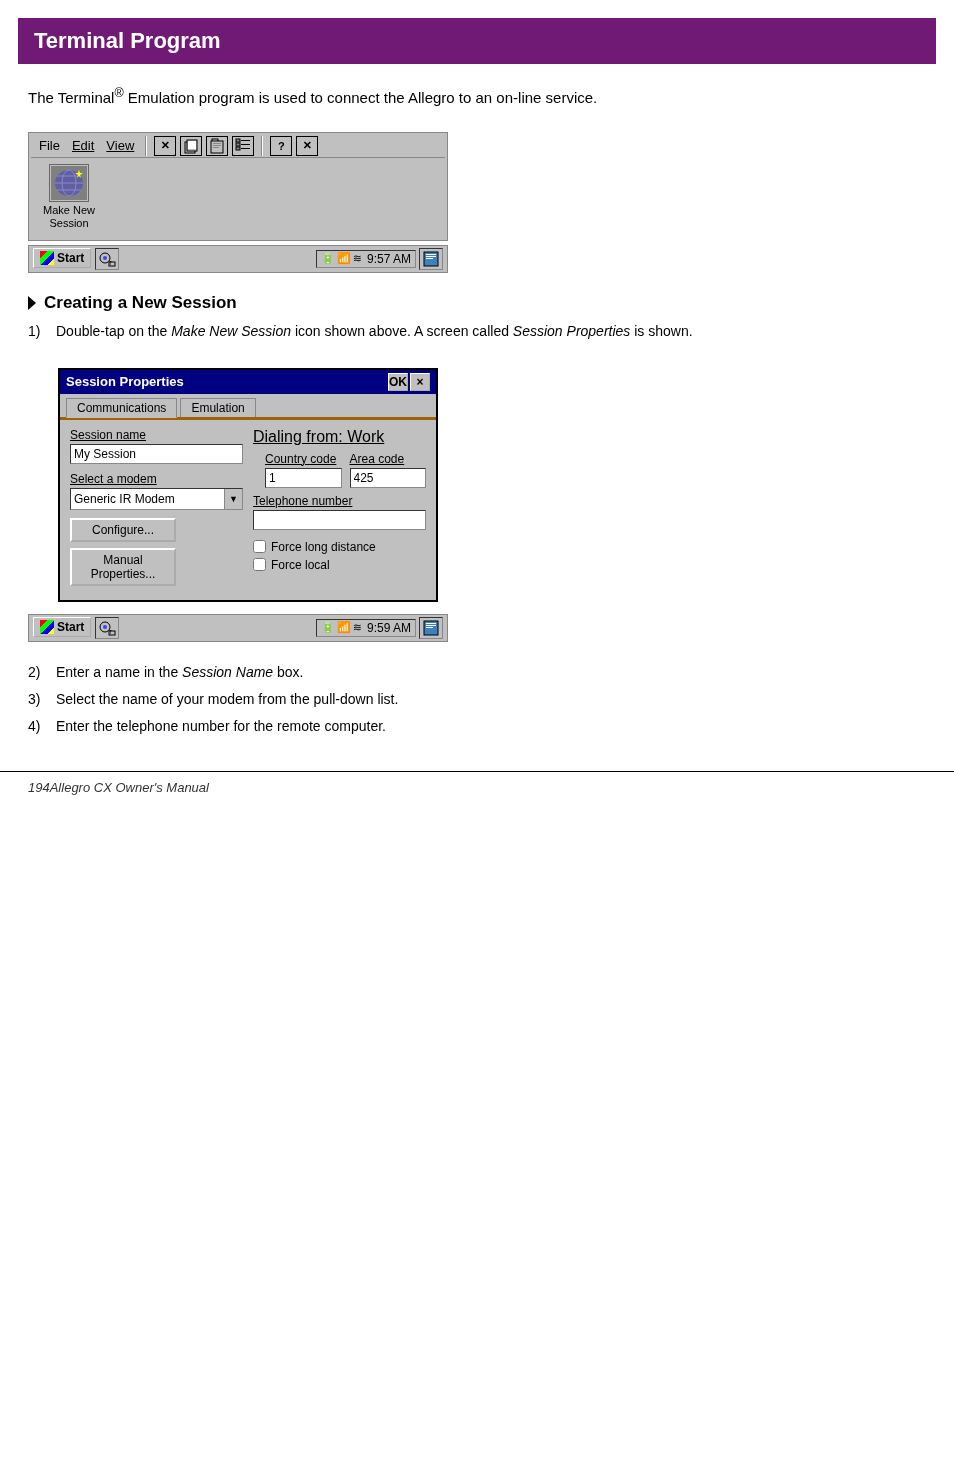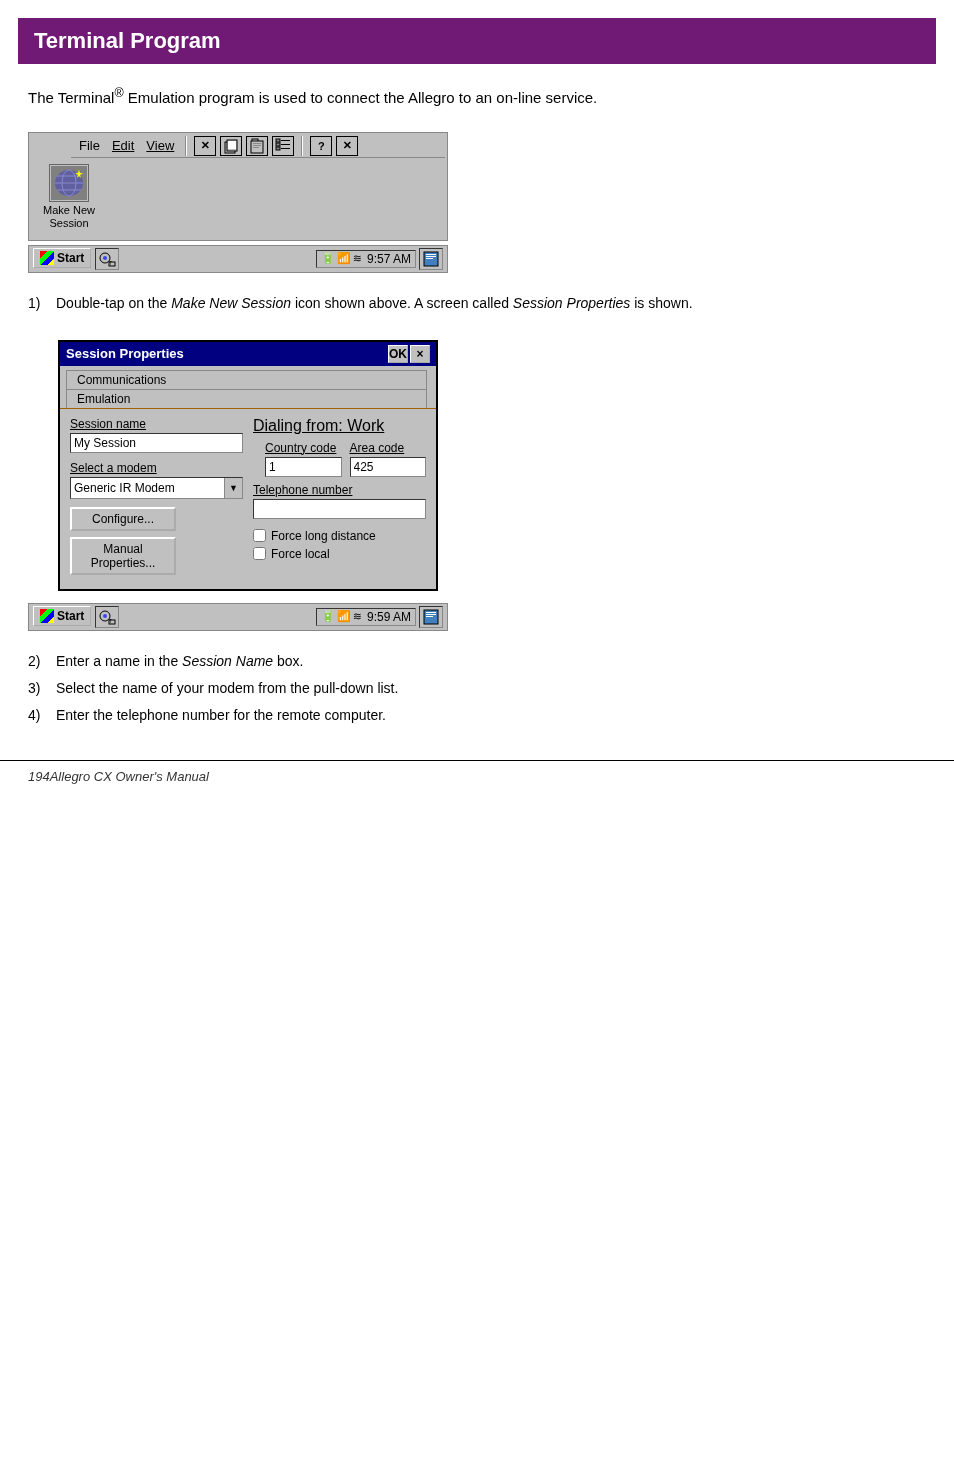--- a/index.html
+++ b/index.html
@@ -47,21 +47,20 @@
       width: 420px;
     }
 
     .menu-bar {
       display: flex;
       align-items: center;
       background: #c0c0c0;
       padding: 1px 4px;
       gap: 4px;
       border-bottom: 1px solid #888;
-      margin-left: 40px;
     }
 
     .menu-item {
       font-family: Arial, sans-serif;
       font-size: 13px;
       padding: 1px 4px;
       text-decoration: underline;
       cursor: default;
     }
     .menu-item:first-child { text-decoration: none; }
@@ -260,22 +259,21 @@
       font-weight: bold;
       color: #000;
       cursor: pointer;
       font-family: Arial, sans-serif;
     }
 
     .dialog-tabs {
       display: flex;
       background: #c0c0c0;
       padding: 4px 6px 0;
-      border-bottom: 1px solid #a16207;
-      flex-direction: column;
+      border-bottom: 3px solid #a16207;
     }
 
     .dialog-tab {
       border: 1px solid #888;
       border-bottom: none;
       padding: 2px 10px;
       font-size: 12px;
       cursor: pointer;
       background: #c0c0c0;
       margin-right: 3px;
@@ -553,20 +551,24 @@
           <rect x="2" y="1" width="14" height="14" fill="#4080c0" stroke="#000" stroke-width="1"></rect>
           <rect x="4" y="3" width="10" height="1" fill="#fff"></rect>
           <rect x="4" y="5" width="10" height="1" fill="#fff"></rect>
           <rect x="4" y="7" width="7" height="1" fill="#fff"></rect>
         </svg>
       </div>
     </div>
   </div>
 
   
+  <div class="section-heading">
+    <span class="triangle-icon"></span>
+    <span>Creating a New Session</span>
+  </div>
 
   
   <div class="numbered-list">
     <div class="list-item">
       <span class="list-num">1)</span>
       <span class="list-text">
         Double-tap on the <em>Make New Session</em> icon shown above. A screen called <em>Session Properties</em> is shown.
       </span>
     </div>
   </div>

